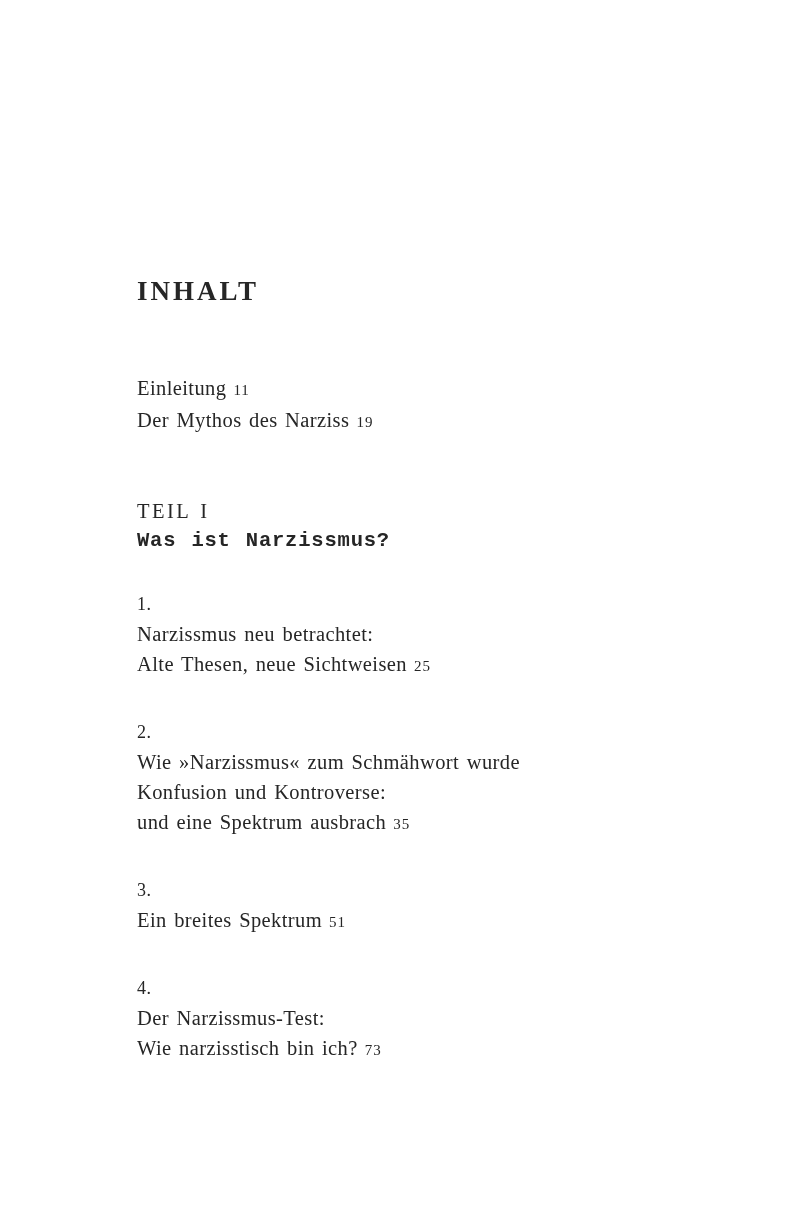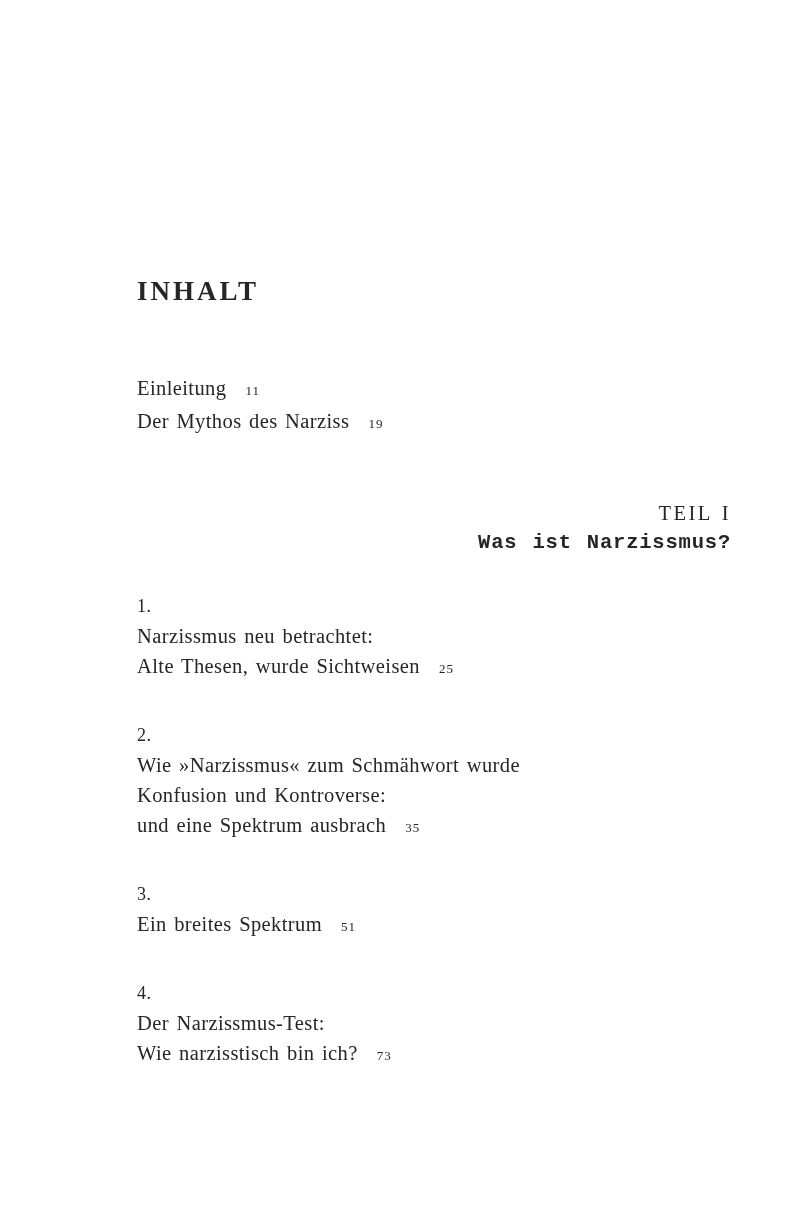--- a/index.html
+++ b/index.html
@@ -26,31 +26,31 @@
     letter-spacing: 3px;
   }
   .entry-line, .ch-num, .part-label, .part-title {
     margin: 0;
     font-size: 20.5px;
     line-height: 30px;
     letter-spacing: 0.4px;
     word-spacing: 2px;
   }
   .front-matter { margin: 0 0 59px 0; }
-  .part-heading { margin: 0 0 33px 0; text-align: right; }
+  .part-heading { margin: 0 0 33px 0; }
   .part-label { letter-spacing: 2.5px; }
   .part-title { font-weight: 700; letter-spacing: 0.8px; font-family: Liberation Mono, monospace; }
   .chapter { margin: 0 0 36px 0; }
   .ch-num {
     font-size: 18px;
     font-variant-numeric: oldstyle-nums;
   }
   .pgnum {
-    margin-left: 19px;
-    font-size: 13px;
+    margin-left: 7px;
+    font-size: 15px;
     letter-spacing: 1px;
     font-variant-numeric: oldstyle-nums;
   }
 </style>
 </head>
 <body>
 
 <div class="page">
 
   <h1 class="toc-title">INHALT</h1>
@@ -61,21 +61,21 @@
   </div>
 
   <div class="part-heading">
     <p class="part-label">TEIL I</p>
     <p class="part-title">Was ist Narzissmus?</p>
   </div>
 
   <div class="chapter">
     <p class="ch-num">1.</p>
     <p class="entry-line">Narzissmus neu betrachtet:</p>
-    <p class="entry-line"><span>Alte Thesen, wurde Sichtweisen</span><span class="pgnum">25</span></p>
+    <p class="entry-line"><span>Alte Thesen, neue Sichtweisen</span><span class="pgnum">25</span></p>
   </div>
 
   <div class="chapter">
     <p class="ch-num">2.</p>
     <p class="entry-line">Wie »Narzissmus« zum Schmähwort wurde</p>
     <p class="entry-line">Konfusion und Kontroverse:</p>
     <p class="entry-line"><span>und eine Spektrum ausbrach</span><span class="pgnum">35</span></p>
   </div>
 
   <div class="chapter">

